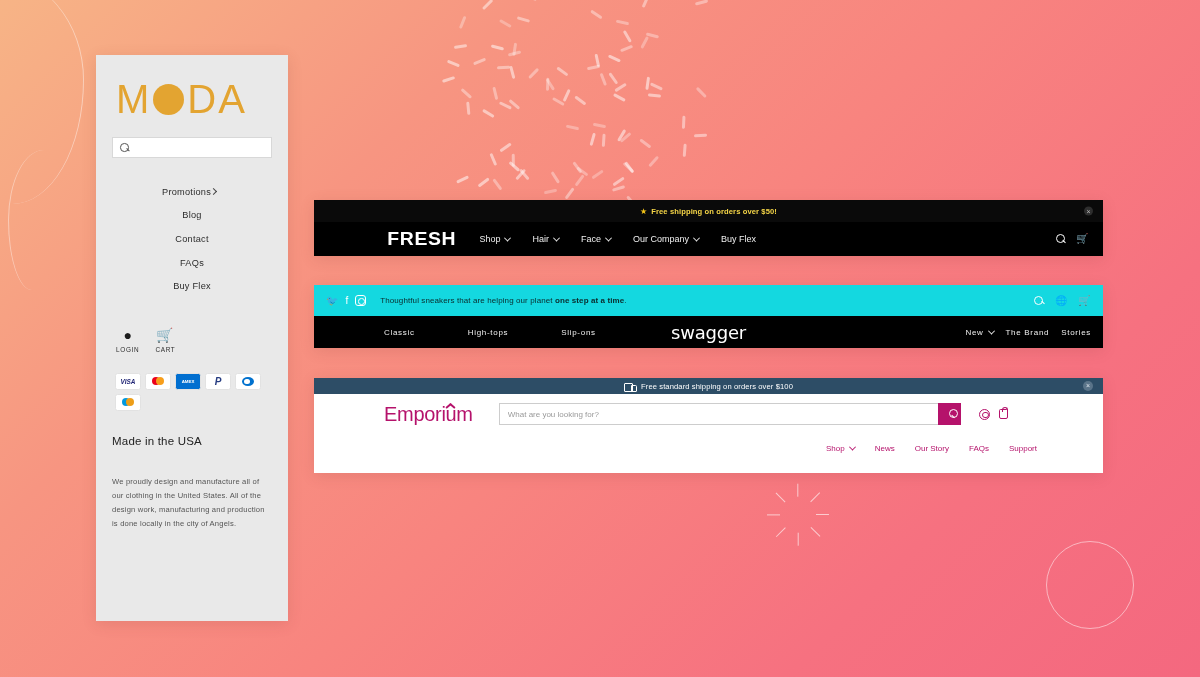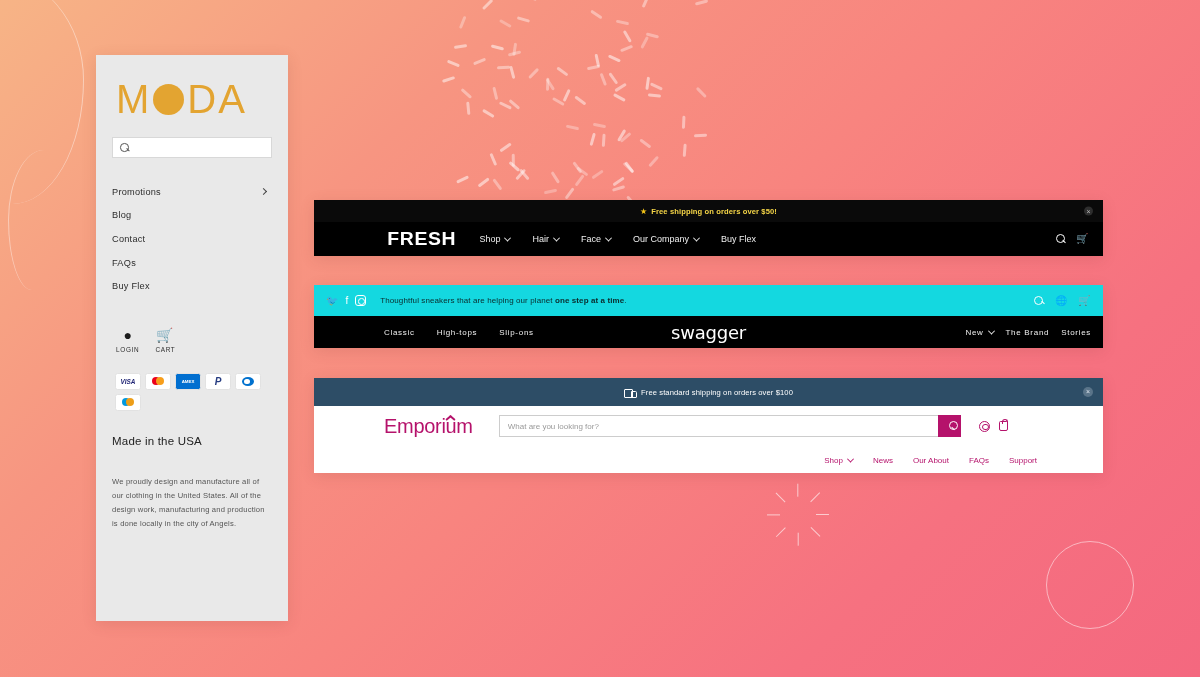--- a/index.html
+++ b/index.html
@@ -60,21 +60,21 @@
   .moda-search .mag::after {
     content: ""; position: absolute; left: 6px; top: 6px; width: 3.5px; height: 1.2px; background: #555;
     transform: rotate(45deg);
   }
   .moda-search input {
     border: 0; outline: 0; background: transparent; font-size: 9px; margin-left: 5px;
     width: 100%; font-family: "Liberation Sans", sans-serif; color: #333;
   }
   .moda-nav { margin-top: 22px; }
   .moda-nav .row {
-    display: flex; align-items: center; justify-content: space-between;
+    display: flex; align-items: center; justify-content: center;
     font-size: 9.2px; color: #2c2c2c; padding: 6.8px 0; letter-spacing: .25px;
   }
   .moda-nav .chev {
     width: 5px; height: 5px; border-right: 1.4px solid #444; border-top: 1.4px solid #444;
     transform: rotate(45deg); margin-right: 6px;
   }
   .moda-icons { display: flex; gap: 16px; margin-top: 30px; padding-left: 4px; }
   .moda-icons .ic { text-align: center; }
   .moda-icons .glyph { font-size: 14px; color: #1c1c1c; line-height: 14px; }
   .moda-icons .cap { font-size: 6.4px; color: #2c2c2c; letter-spacing: .7px; margin-top: 4px; }
@@ -133,32 +133,32 @@
   .sw-top { height: 31px; background: #14D8E0; display: flex; align-items: center; padding: 0 12px; }
   .sw-social { display: flex; align-items: center; gap: 7px; margin-right: 14px; }
   .sw-social span { color: #fff; font-size: 10px; line-height: 10px; }
   .sw-ig { width: 11px; height: 11px; border: 1.6px solid #fff; border-radius: 3px; position: relative; }
   .sw-ig::after { content:""; position:absolute; left:2.2px; top:2.2px; width:4.6px; height:4.6px; border:1.3px solid #fff; border-radius:50%; }
   .sw-tag { font-size: 8px; color: #0b2b2c; letter-spacing: .1px; }
   .sw-tag b { font-weight: bold; }
   .sw-top-right { margin-left: auto; display: flex; align-items: center; gap: 11px; color: #fff; }
   .sw-bar { height: 32px; display: flex; align-items: center; padding: 0 12px; position: relative; }
   .sw-bar .item { font-size: 8px; color: #efefef; letter-spacing: .7px; margin-right: 22px; display: flex; align-items: center; gap: 5px; }
-  .sw-left { display: flex; align-items: center; padding-left: 58px; }
+  .sw-left { display: flex; align-items: center; padding-left: 58px; gap: 31px; }
   .sw-logo {
     position: absolute; left: 50%; transform: translateX(-50%);
     font-size: 18px; color: #fff; letter-spacing: -.2px; font-weight: 500;
     font-family: "DejaVu Sans", sans-serif;
   }
   .sw-right { margin-left: auto; display: flex; align-items: center; }
   .sw-right .item { margin-right: 0; margin-left: 12px; }
 
   
   #panel-emporium { left: 314px; top: 378px; width: 789px; height: 95px; background: #fff; }
-  .em-top { height: 28px; background: #2D4D66; display: flex; align-items: center; justify-content: center; position: relative; }
+  .em-top { height: 16px; background: #2D4D66; display: flex; align-items: center; justify-content: center; position: relative; }
   .em-top .txt { font-size: 7.6px; color: #fff; letter-spacing: .1px; }
   .em-truck { width: 11px; height: 7px; margin-right: 6px; position: relative; display: inline-block; }
   .em-truck::before { content:""; position:absolute; left:0; top:0; width:6.5px; height:7px; border:1.1px solid #fff; border-radius:1px; }
   .em-truck::after { content:""; position:absolute; left:6.5px; top:2px; width:4.5px; height:5px; border:1.1px solid #fff; border-radius:0 1.5px 1px 0; }
   .em-top .x {
     position: absolute; right: 10px; top: 50%; transform: translateY(-50%);
     width: 10px; height: 10px; border-radius: 50%; background: #5a7489; color: #dfe7ee;
     font-size: 7px; line-height: 10px; text-align: center;
   }
   .em-main { height: 40px; display: flex; align-items: center; padding: 0 18px 0 70px; }
@@ -455,21 +455,21 @@
   </div>
   <div class="em-nav" id="emporium-nav">
       <span class="item">
         <span>Shop</span>
         <span class="chev-d"></span>
       </span>
       <span class="item">
         <span>News</span>
       </span>
       <span class="item">
-        <span>Our About</span>
+        <span>Our Story</span>
       </span>
       <span class="item">
         <span>FAQs</span>
       </span>
       <span class="item">
         <span>Support</span>
       </span>
     </div>
 </div>
 

